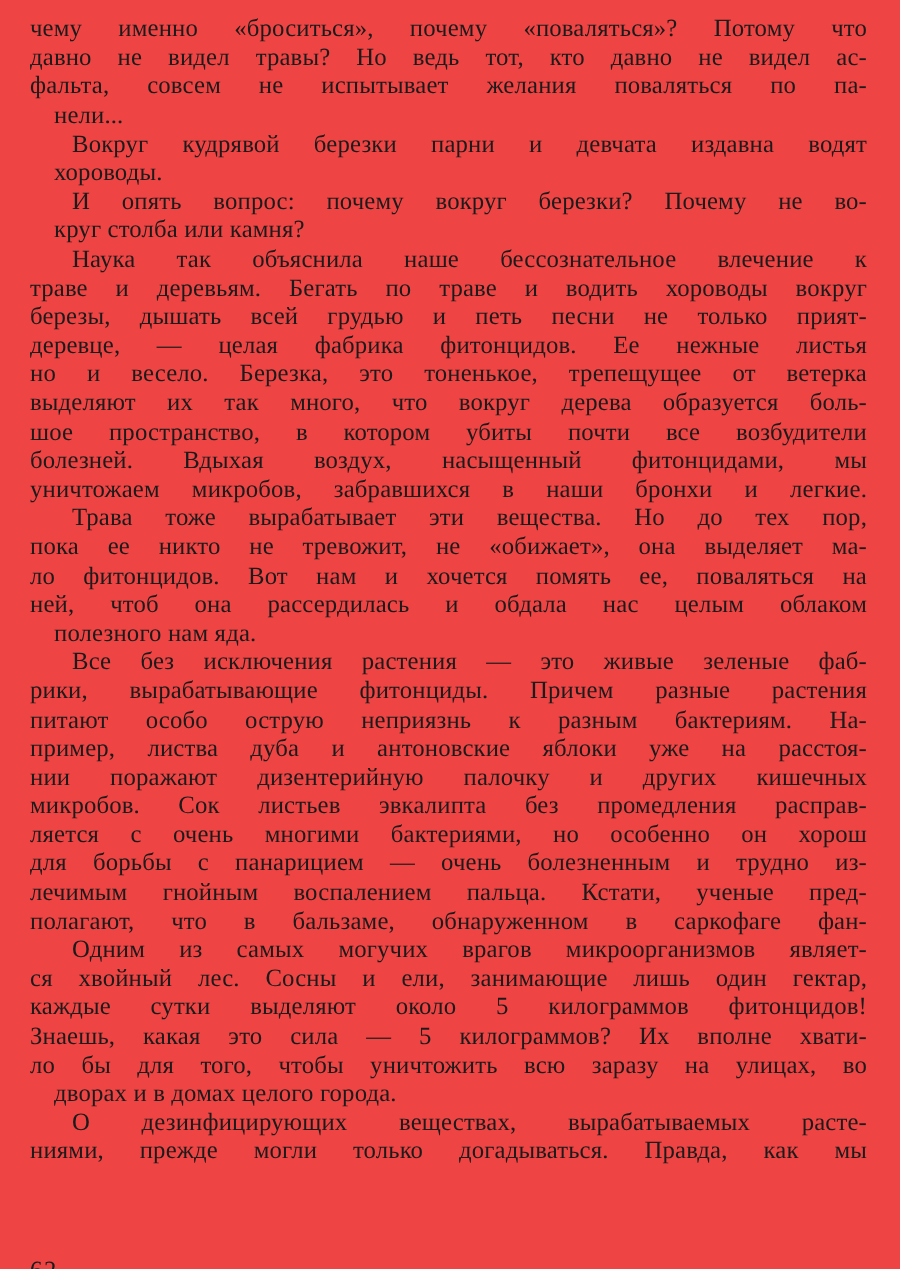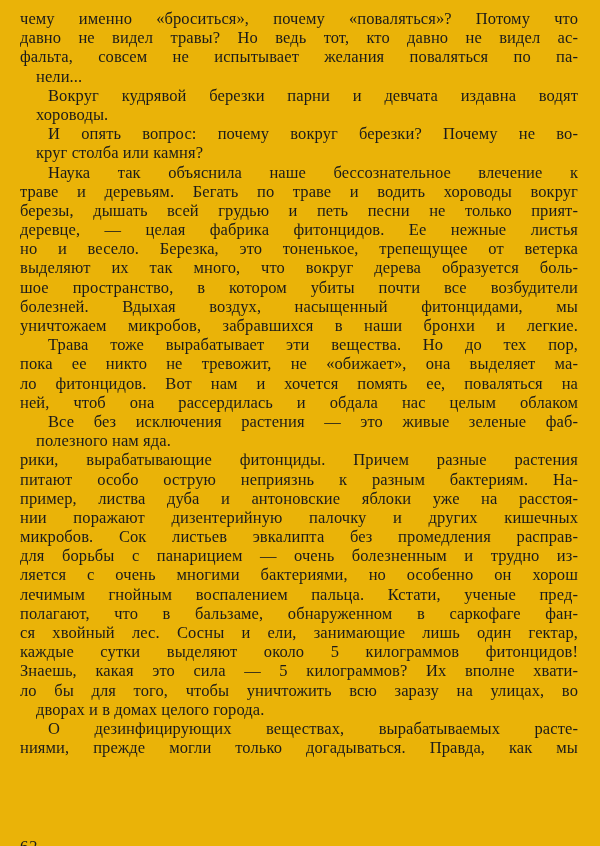--- a/index.html
+++ b/index.html
@@ -9,21 +9,21 @@
   body {
     width: 600px;
     height: 846px;
     background: #fafaf7;
     overflow: hidden;
   }
   .page {
     position: relative;
     width: 600px;
     height: 846px;
-    background: #eab308;
+    background: #ef4444;
     font-family: "Liberation Serif", "DejaVu Serif", serif;
     color: #1b1b1b;
   }
   .text-block {
     position: absolute;
     left: 20px;
     top: 9px;
     width: 558px;
   }
   .line {
@@ -71,31 +71,32 @@
       <div class="line">деревце, — целая фабрика фитонцидов. Ее нежные листья</div>
       <div class="line">но и весело. Березка, это тоненькое, трепещущее от ветерка</div>
       <div class="line">выделяют их так много, что вокруг дерева образуется боль-</div>
       <div class="line">шое пространство, в котором убиты почти все возбудители</div>
       <div class="line">болезней. Вдыхая воздух, насыщенный фитонцидами, мы</div>
       <div class="line">уничтожаем микробов, забравшихся в наши бронхи и легкие.</div>
       <div class="line indent">Трава тоже вырабатывает эти вещества. Но до тех пор,</div>
       <div class="line">пока ее никто не тревожит, не «обижает», она выделяет ма-</div>
       <div class="line">ло фитонцидов. Вот нам и хочется помять ее, поваляться на</div>
       <div class="line">ней, чтоб она рассердилась и обдала нас целым облаком</div>
+      <div class="line para-end">полезного нам яда.</div>
       <div class="line indent">Все без исключения растения — это живые зеленые фаб-</div>
-      <div class="line para-end">полезного нам яда.</div>
       <div class="line">рики, вырабатывающие фитонциды. Причем разные растения</div>
       <div class="line">питают особо острую неприязнь к разным бактериям. На-</div>
       <div class="line">пример, листва дуба и антоновские яблоки уже на расстоя-</div>
       <div class="line">нии поражают дизентерийную палочку и других кишечных</div>
       <div class="line">микробов. Сок листьев эвкалипта без промедления расправ-</div>
+      <div class="line">ляется с очень многими бактериями, но особенно он хорош</div>
       <div class="line">для борьбы с панарицием — очень болезненным и трудно из-</div>
-      <div class="line">ляется с очень многими бактериями, но особенно он хорош</div>
       <div class="line">лечимым гнойным воспалением пальца. Кстати, ученые пред-</div>
       <div class="line">полагают, что в бальзаме,  обнаруженном в саркофаге фан-</div>
+      <div class="line indent">Одним из самых могучих врагов микроорганизмов являет-</div>
       <div class="line">ся хвойный лес. Сосны и ели, занимающие лишь один гектар,</div>
       <div class="line">каждые сутки выделяют около 5 килограммов фитонцидов!</div>
       <div class="line">Знаешь, какая это сила — 5 килограммов? Их вполне хвати-</div>
       <div class="line">ло бы для того, чтобы уничтожить всю заразу на улицах, во</div>
       <div class="line para-end">дворах и в домах целого города.</div>
       <div class="line indent">О дезинфицирующих веществах, вырабатываемых расте-</div>
       <div class="line">ниями, прежде могли только догадываться. Правда, как мы</div>
     </div>
   <div class="page-number">62</div>
 </div>

